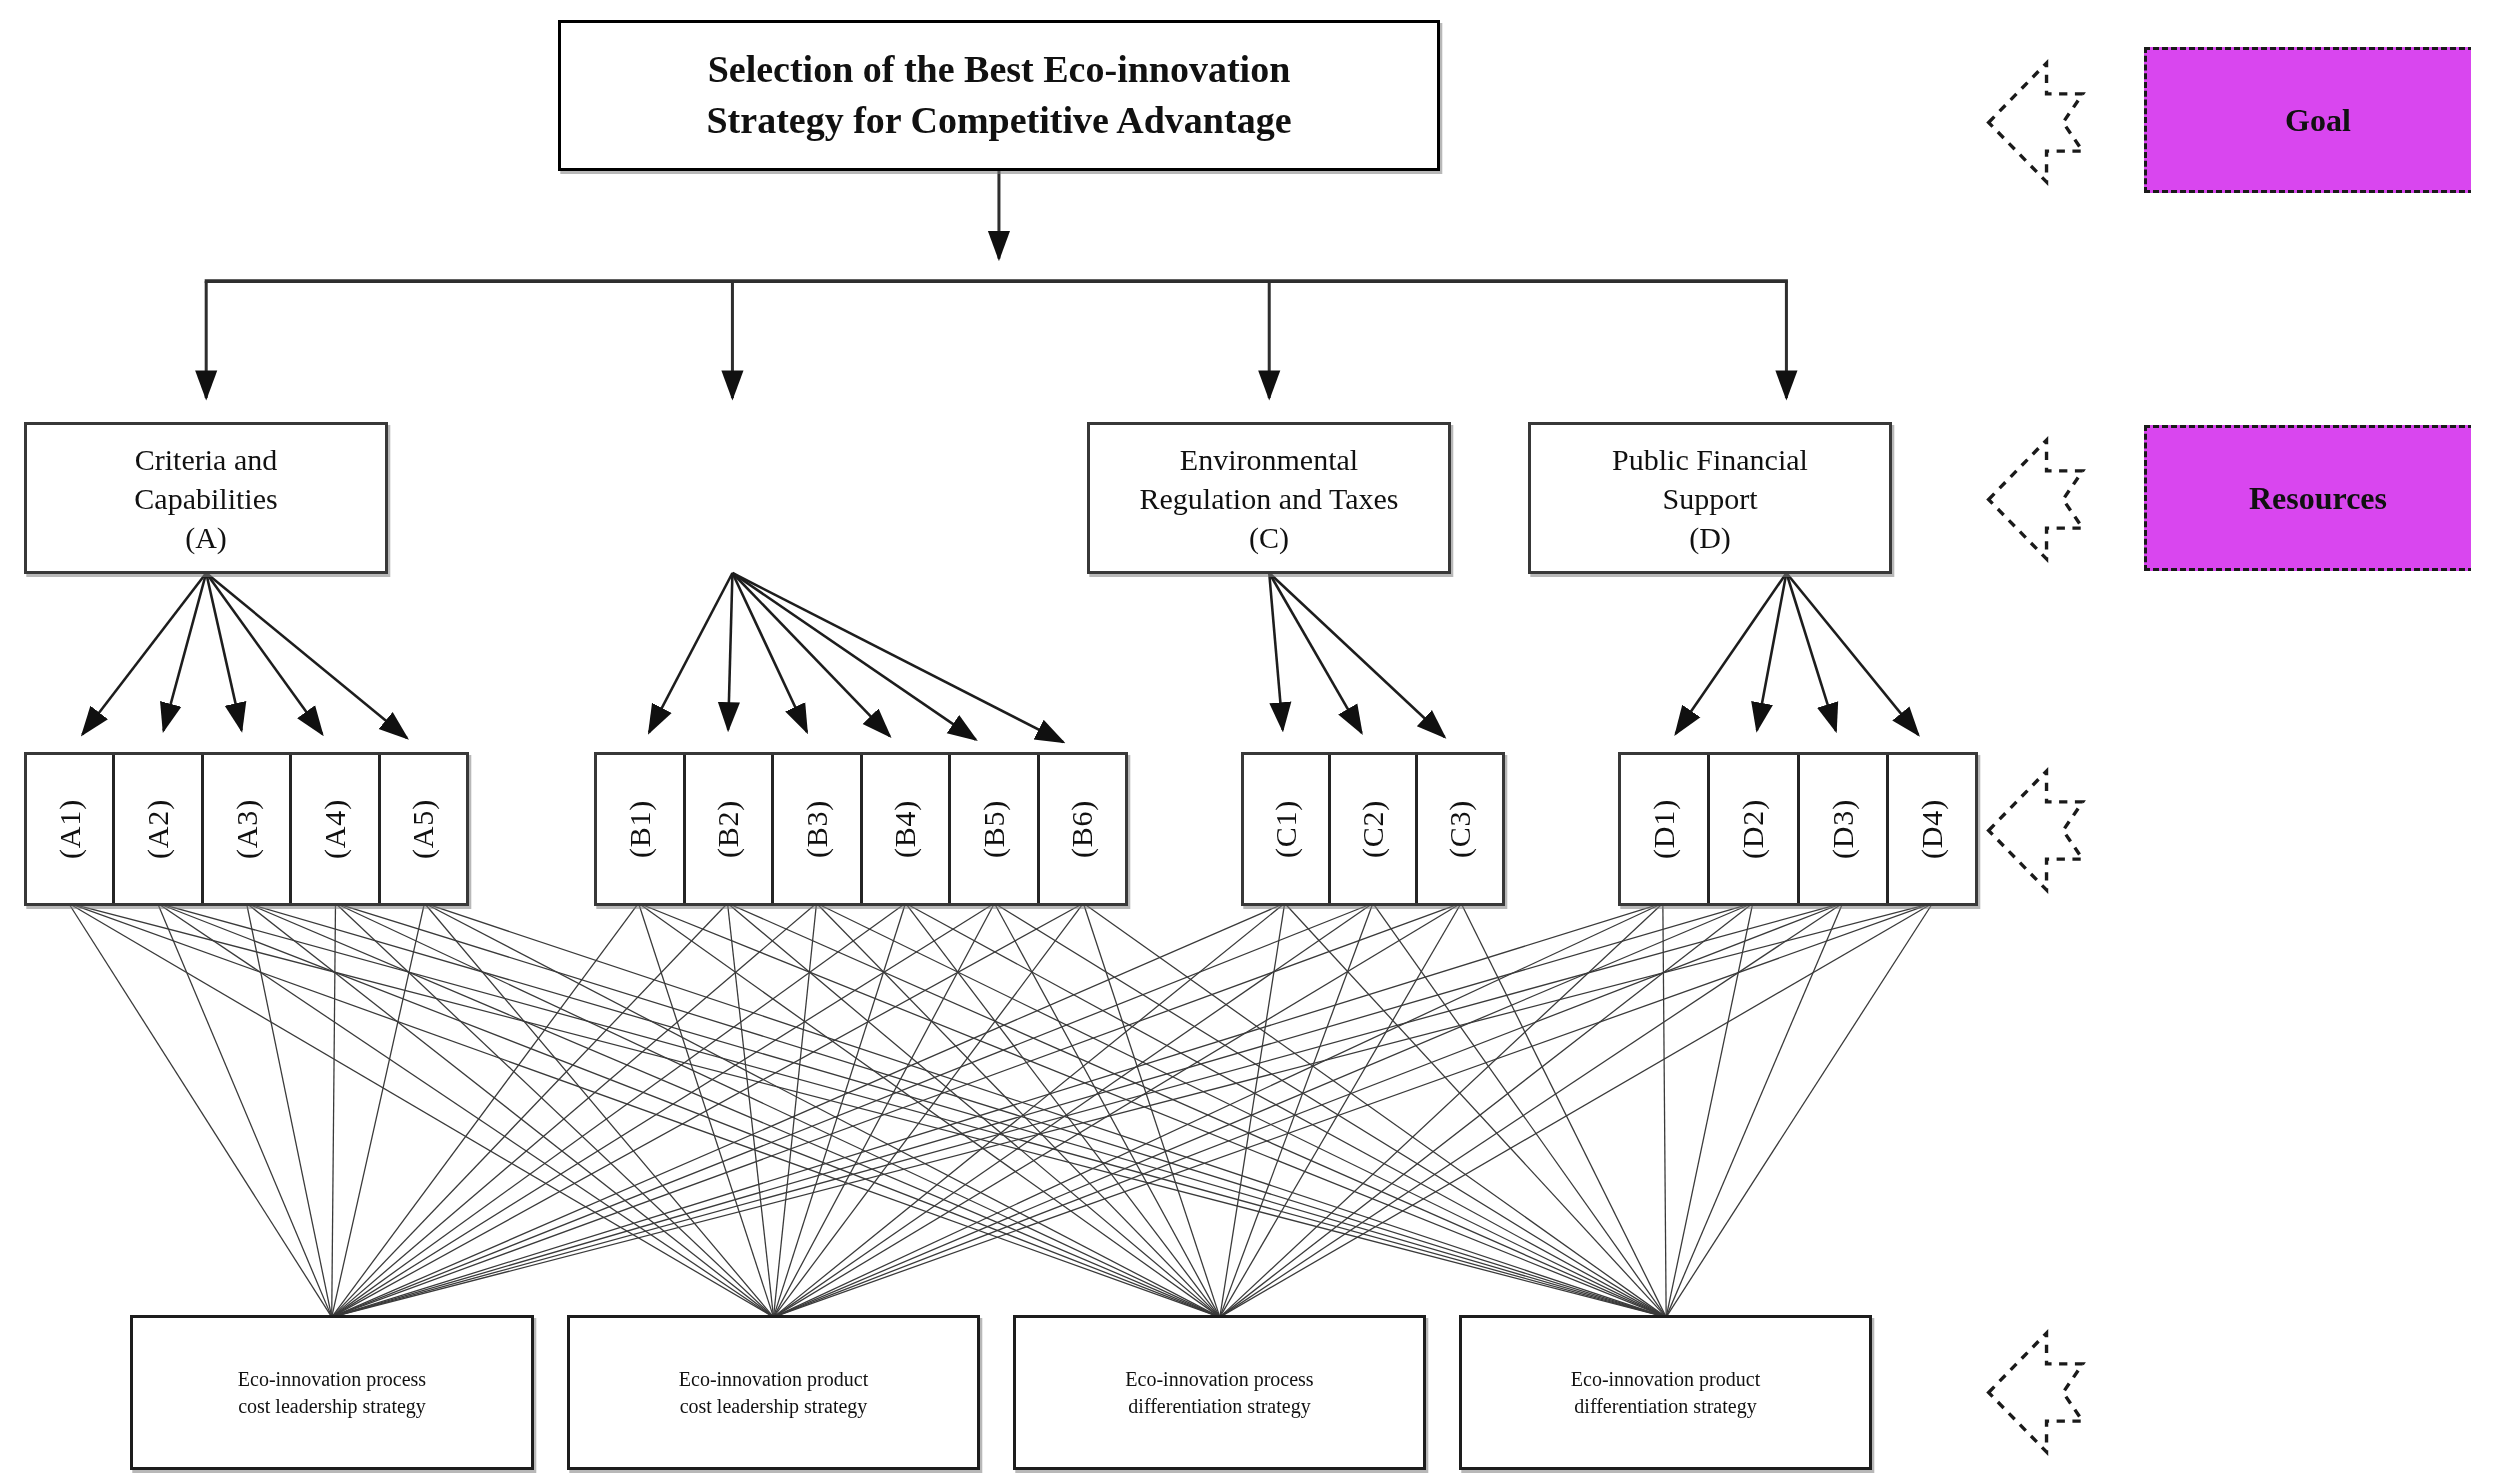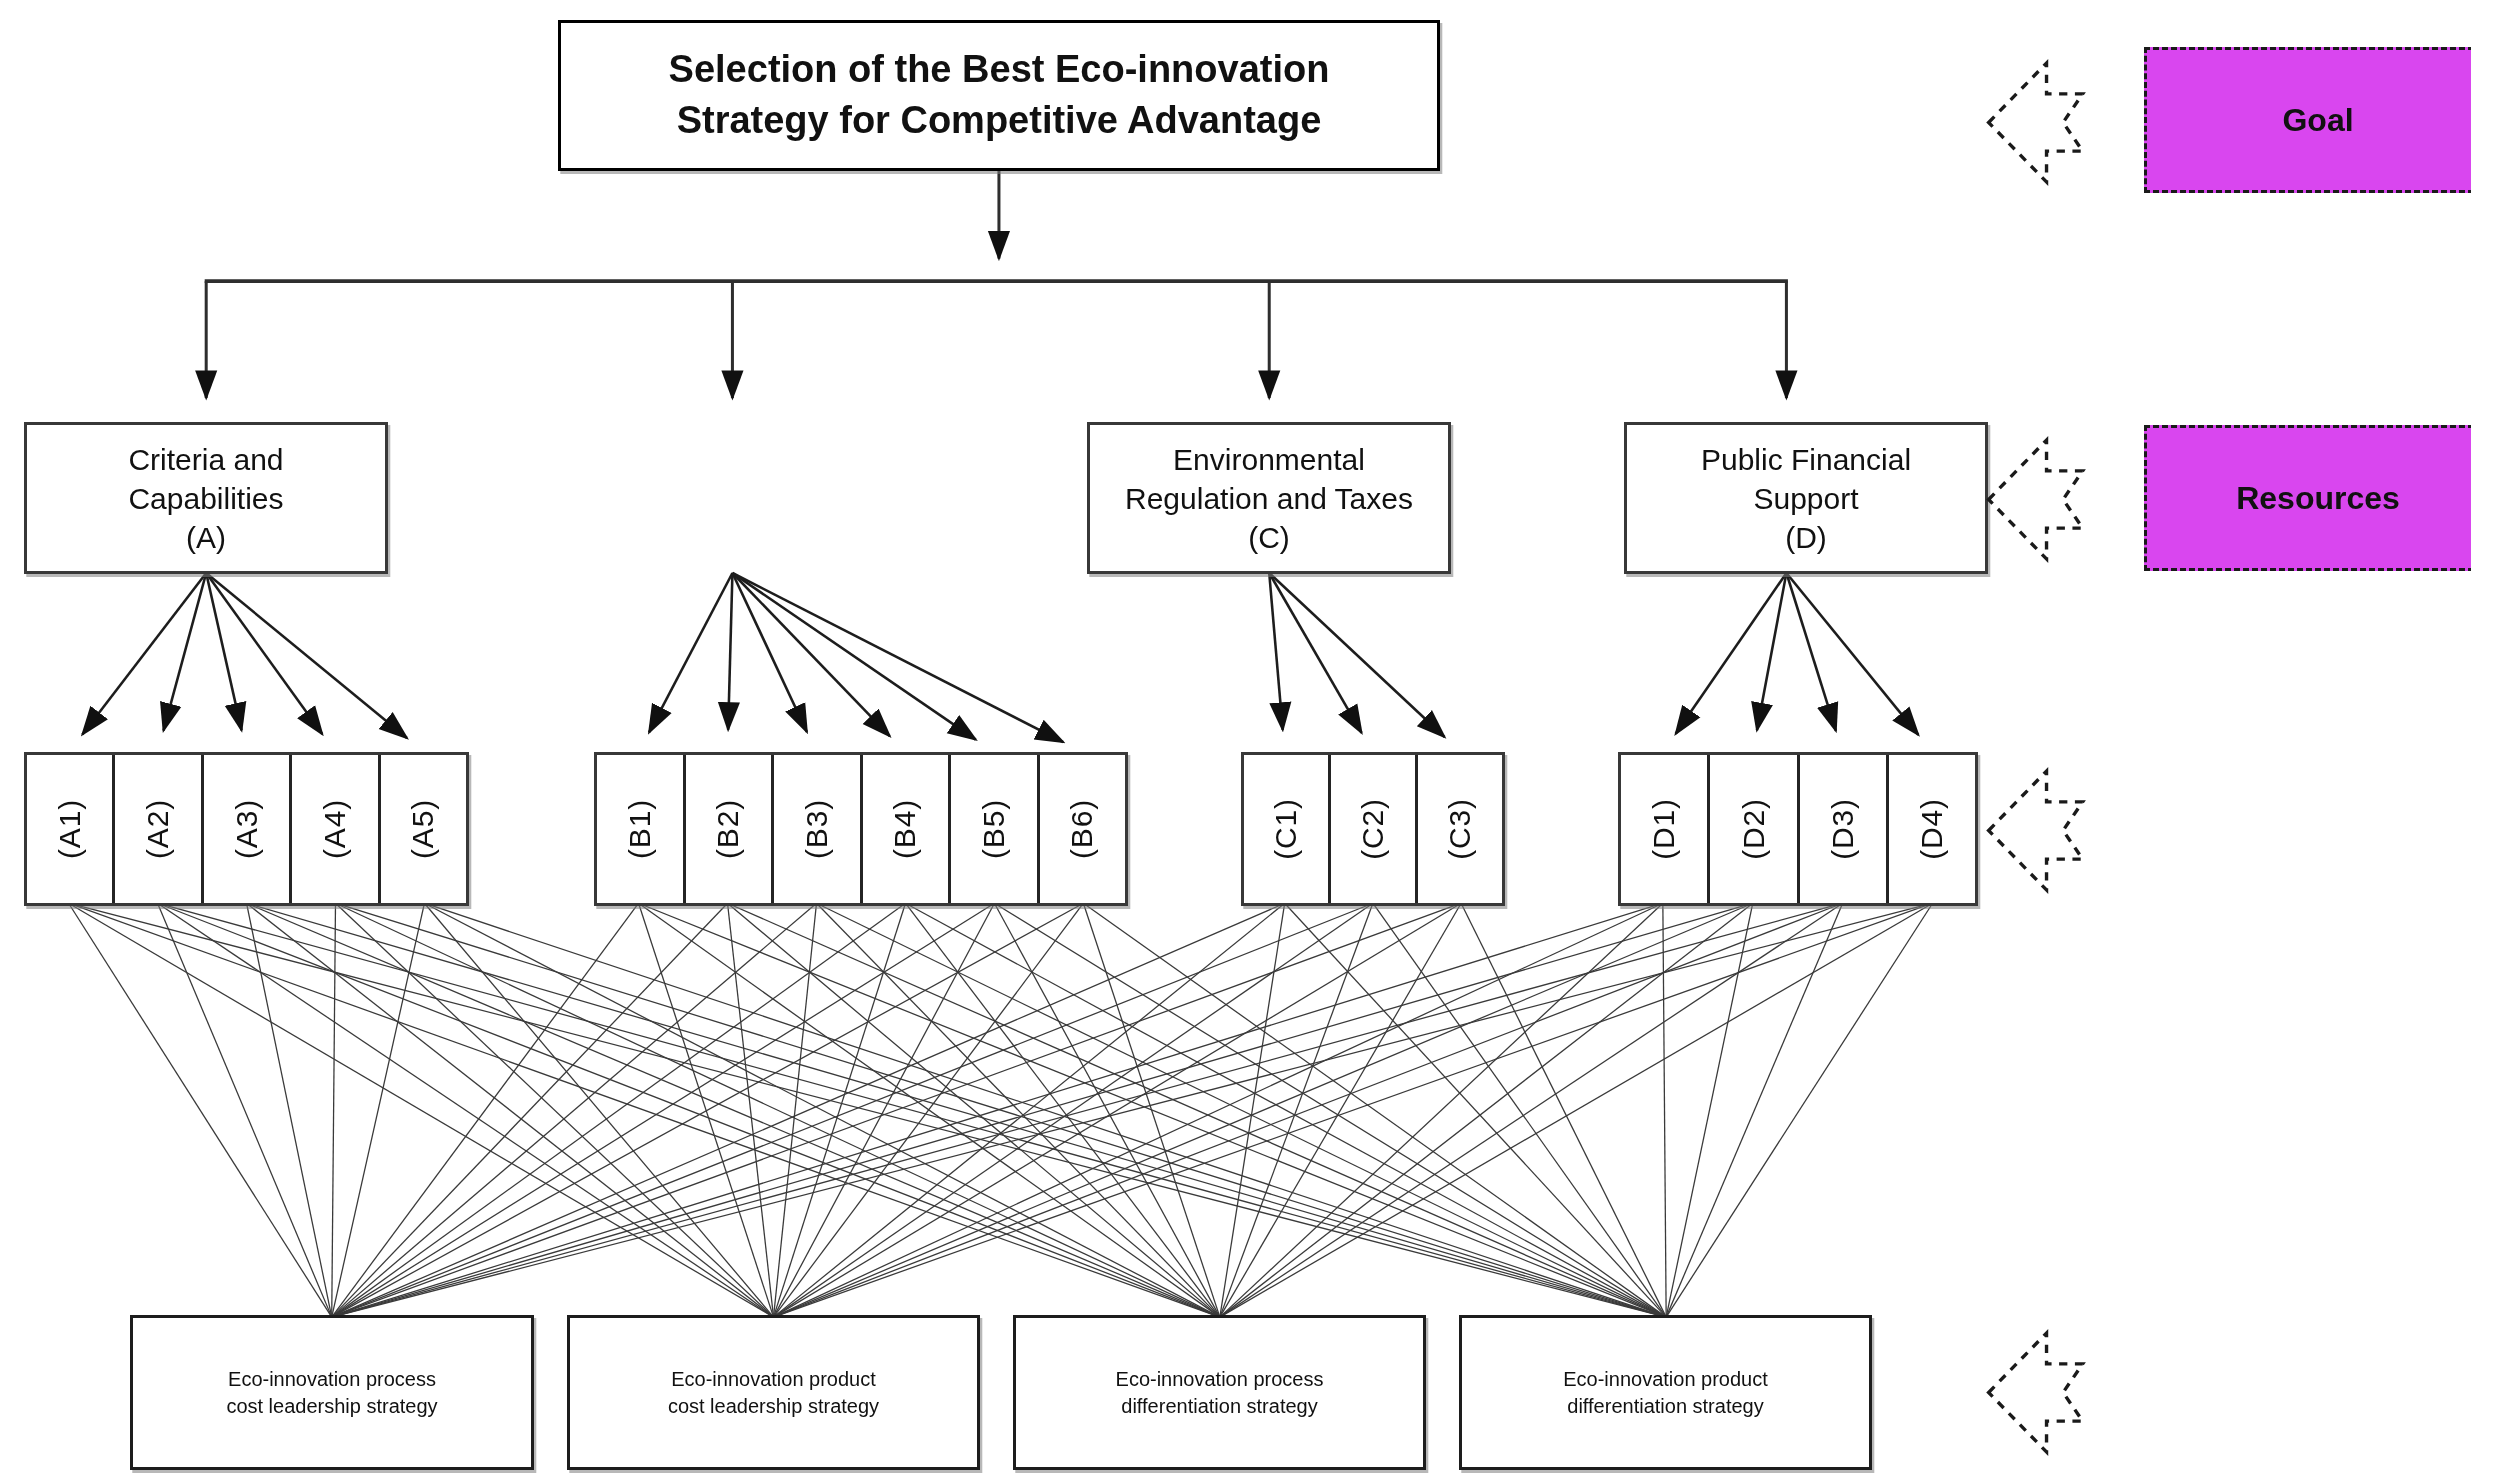--- a/index.html
+++ b/index.html
@@ -1,33 +1,33 @@
 <!DOCTYPE html>
 <html style="font-size:12px"><head>
 <meta charset="utf-8">
 <style>
   html,body{margin:0;padding:0;background:#ffffff;}
   .stage{
     position:relative;width:2471px;height:1480px;background:#ffffff;
-    font-family:Liberation Sans, sans-serif;color:#111;overflow:hidden;
+    font-family:Liberation Serif, serif;color:#111;overflow:hidden;
   }
   #connectors{position:absolute;left:0;top:0;width:2500px;height:1480px;pointer-events:none;}
   .box{
     position:absolute;background:#ffffff;border:3.8px solid #383838;box-sizing:border-box;
     display:flex;flex-direction:column;align-items:center;justify-content:center;
     text-align:center;box-shadow:2.3px 3px 0 rgba(125,125,125,.55);
   }
   .title-box{
     left:558px;top:19.6px;width:882px;height:151px;border:3.8px solid #000;
     font-weight:bold;font-size:38px;line-height:1.34;white-space:pre-line;
   }
   .crit{top:422px;width:364px;height:152px;font-size:30px;line-height:1.3;}
   .crit .lbl{white-space:pre-line;}
   .crit .code{display:block;}
-  .c0{left:24px}.c1{left:550px}.c2{left:1087px}.c3{left:1624px}
+  .c0{left:24px}.c1{left:550px}.c2{left:1087px}.c3{left:1528px}
   .subgroup{
     position:absolute;top:752px;height:154px;display:flex;background:#fff;
     border:3.8px solid #383838;box-sizing:border-box;box-shadow:2.3px 3px 0 rgba(125,125,125,.55);
   }
   .sgA{left:24px;width:445px}
   .sgB{left:594px;width:534px}
   .sgC{left:1241px;width:264px}
   .sgD{left:1618px;width:360px}
   .cell{flex:1 1 0;display:flex;align-items:center;justify-content:center;border-left:3px solid #242424;}
   .cell:first-child{border-left:none;}

